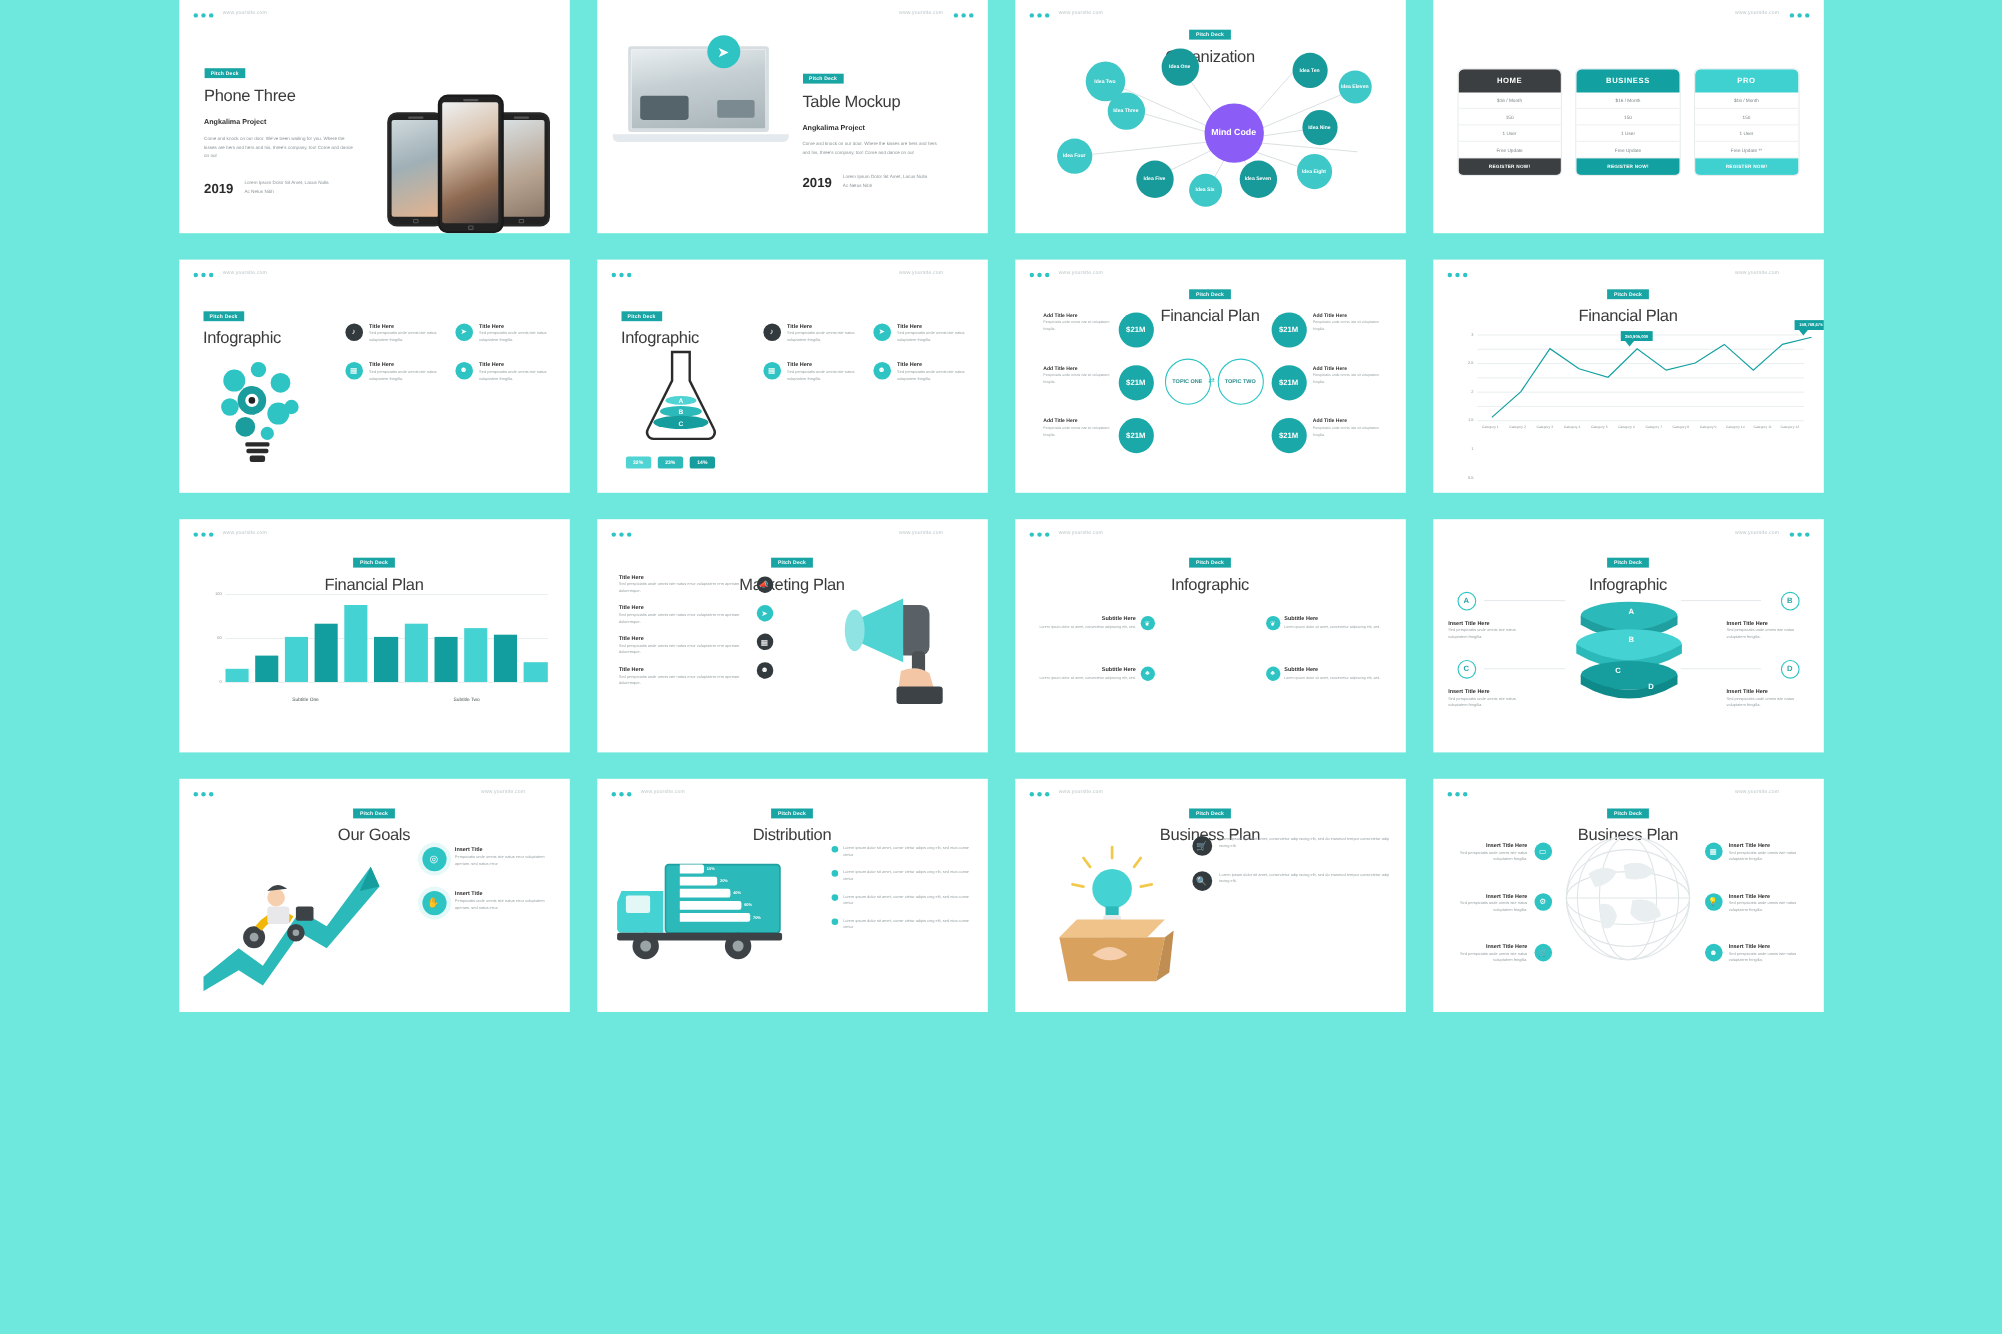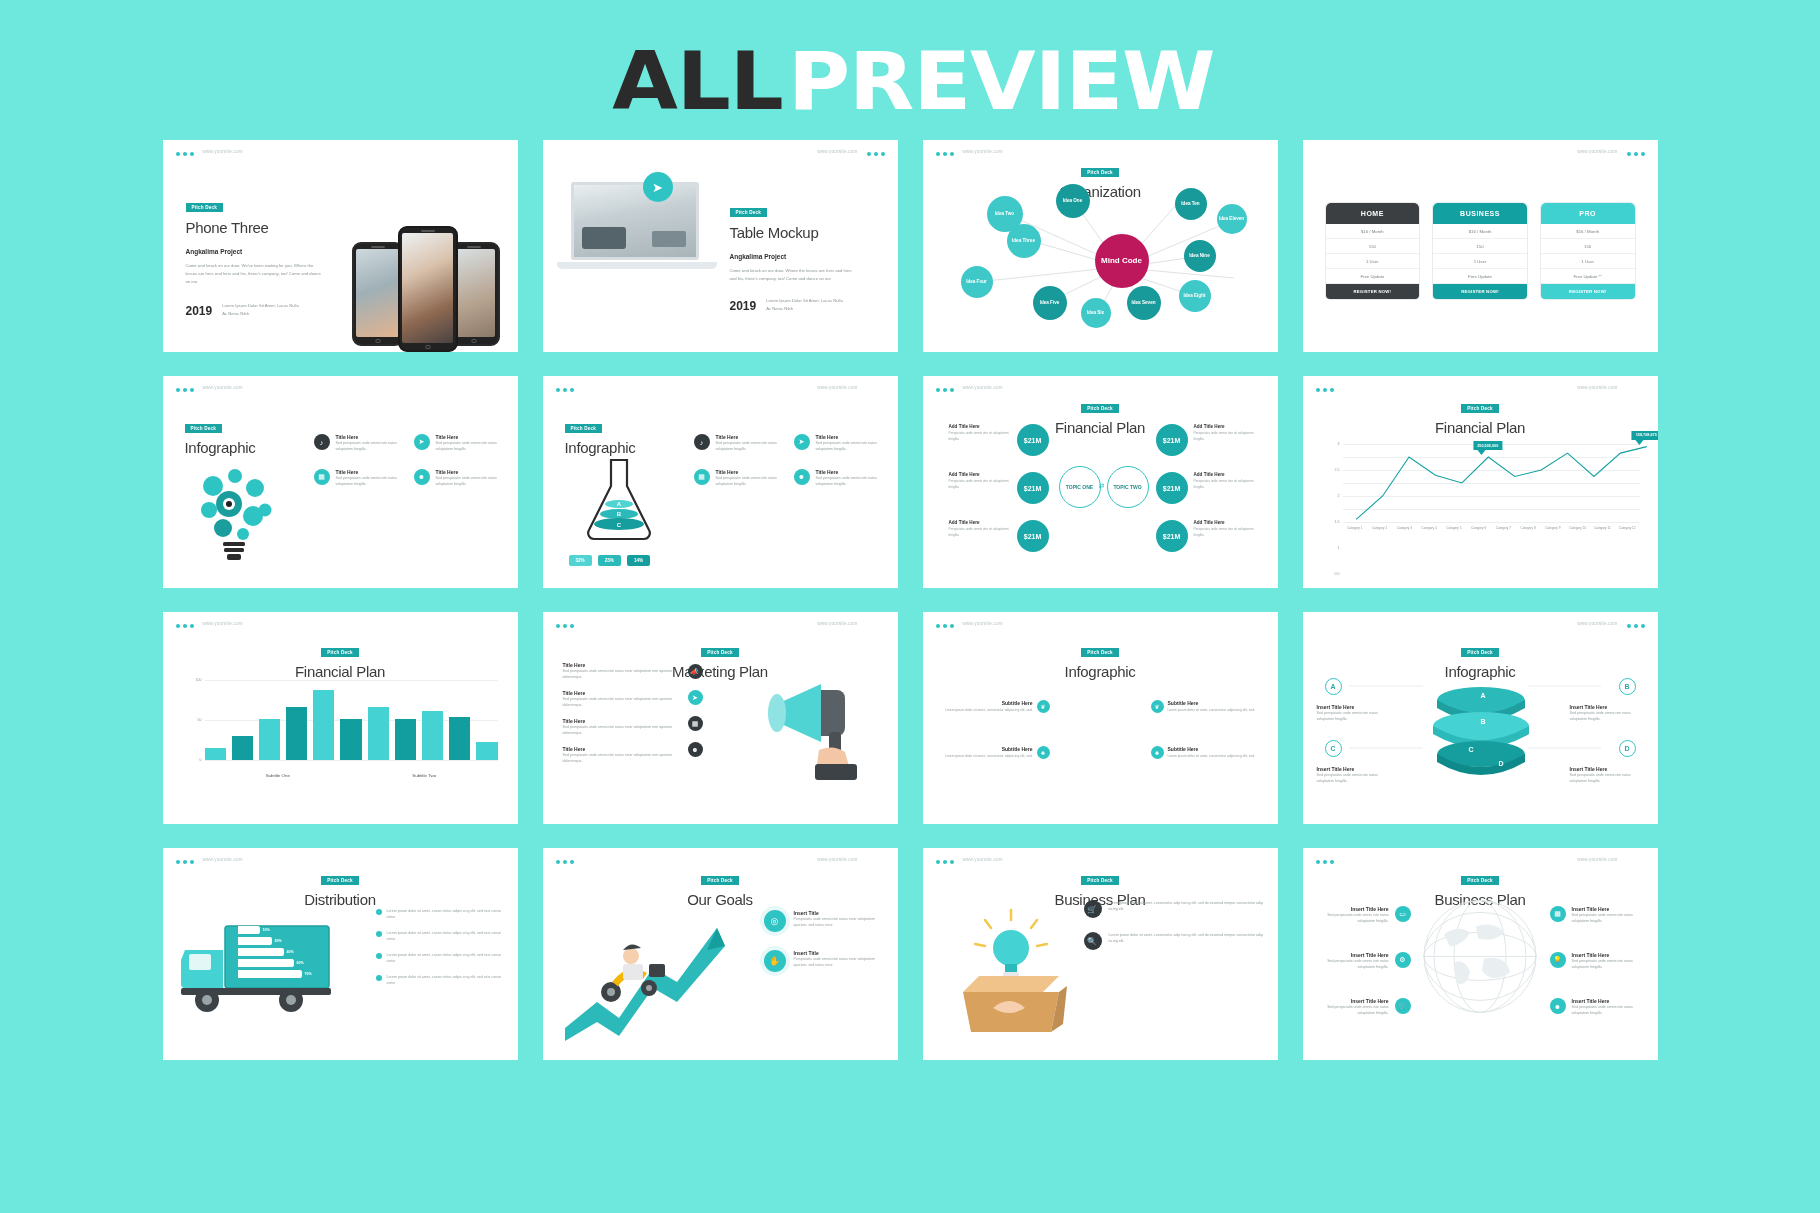--- a/index.html
+++ b/index.html
@@ -90,21 +90,21 @@
 
   
   .org-wrap { position: absolute; inset: 34px 6px 4px 6px; }
   .node {
     position: absolute; border-radius: 50%; display: flex; align-items: center;
     justify-content: center; color: #fff; font-weight: 700; text-align: center;
     line-height: 1.15; font-size: 4.6px;
   }
   .n-light { background: #3fc8c8; }
   .n-dark { background: #189a9a; }
-  .n-center { background: #be185d; font-size: 8px; }
+  .n-center { background: #8b5cf6; font-size: 8px; }
 
   
   .price-row { position: absolute; left: 22px; right: 22px; top: 62px; display: flex; gap: 12px; }
   .pcol { flex: 1; border: 1px solid #e9eced; border-radius: 5px; overflow: hidden; background: #fff; }
   .phead { padding: 7px 0; text-align: center; color: #fff; font-size: 7px; font-weight: 700; letter-spacing: .5px; border-radius: 5px 5px 0 0; }
   .ph-dark { background: #3b3f41; }
   .ph-bus { background: #13a0a0; }
   .ph-pro { background: #3fd0d0; }
   .prow { padding: 4.5px 0; text-align: center; font-size: 4.3px; color: #7b8487; border-bottom: 1px solid #eef1f2; }
   .pbtn { padding: 5px 0; text-align: center; font-size: 4.3px; font-weight: 700; color: #fff; letter-spacing: .2px; }
@@ -202,24 +202,20 @@
   .bpg-item { position: absolute; width: 72px; }
   .bpg-ic { position: absolute; width: 16px; height: 16px; border-radius: 50%; background: #2ec4c4; color:#fff; display:flex;align-items:center;justify-content:center;font-size:7px; }
 
   svg { display: block; }
 </style>
 </head>
 <body>
 
 <div class="page">
 
-  <div class="header">
-    <span class="word w-dark">ALL</span>
-    <span class="word w-light">PREVIEW</span>
-  </div>
 
   <div class="grid">
 
     <div class="slide">
       <div class="dots left">
           <i class="dot"></i>
           <i class="dot"></i>
           <i class="dot"></i>
         </div>
       <div class="site left">www.yoursite.com</div>
@@ -760,86 +756,20 @@
         <line x1="225" y1="136" x2="298" y2="136" stroke="#dde3e5" stroke-width="0.7"></line>
       </svg>
     </div>
 
     <div class="slide">
       <div class="dots left">
           <i class="dot"></i>
           <i class="dot"></i>
           <i class="dot"></i>
         </div>
-      <div class="site left">www.yoursite.com</div>
-      <div style="position:absolute;left:0;right:0;top:20px;text-align:center">
-        <span class="badge">Pitch Deck</span>
-        <div class="s-title" style="margin-top:5px">Distribution</div>
-      </div>
-      <div class="truck">
-        <svg width="160" height="110" viewBox="0 0 160 110">
-          <rect x="46" y="16" width="104" height="62" rx="3" fill="#2cb9b9"></rect>
-          <rect x="46" y="16" width="104" height="62" rx="3" fill="none" stroke="#1f9f9f" stroke-width="1.5"></rect>
-          <path d="M6 40 h38 v38 h-38 a4 4 0 0 1 -4 -4 v-24 z" fill="#45d2d2"></path>
-          <rect x="10" y="44" width="22" height="16" rx="2" fill="#e3f7f7"></rect>
-          <rect x="2" y="78" width="150" height="7" rx="2" fill="#3c4246"></rect>
-          <circle cx="28" cy="90" r="12" fill="#3c4246"></circle>
-            <circle cx="28" cy="90" r="5" fill="#9aa3a6"></circle>
-          <circle cx="112" cy="90" r="12" fill="#3c4246"></circle>
-            <circle cx="112" cy="90" r="5" fill="#9aa3a6"></circle>
-        </svg>
-      </div>
-      <div class="dist-bars">
-        <div class="dbar-row">
-            <div class="dbar" style="width:22px"></div>
-            <span class="dbar-pct">10%</span>
-          </div>
-        <div class="dbar-row">
-            <div class="dbar" style="width:34px"></div>
-            <span class="dbar-pct">20%</span>
-          </div>
-        <div class="dbar-row">
-            <div class="dbar" style="width:46px"></div>
-            <span class="dbar-pct">40%</span>
-          </div>
-        <div class="dbar-row">
-            <div class="dbar" style="width:56px"></div>
-            <span class="dbar-pct">60%</span>
-          </div>
-        <div class="dbar-row">
-            <div class="dbar" style="width:64px"></div>
-            <span class="dbar-pct">70%</span>
-          </div>
-      </div>
-      <div class="bullet-list">
-        <div class="bullet">
-            <div class="bdot"></div>
-            <div class="tiny-b">Lorem ipsum dolor sit amet, conse ctetur adipis cing elit, sed eius conse ctetur</div>
-          </div>
-        <div class="bullet">
-            <div class="bdot"></div>
-            <div class="tiny-b">Lorem ipsum dolor sit amet, conse ctetur adipis cing elit, sed eius conse ctetur</div>
-          </div>
-        <div class="bullet">
-            <div class="bdot"></div>
-            <div class="tiny-b">Lorem ipsum dolor sit amet, conse ctetur adipis cing elit, sed eius conse ctetur</div>
-          </div>
-        <div class="bullet">
-            <div class="bdot"></div>
-            <div class="tiny-b">Lorem ipsum dolor sit amet, conse ctetur adipis cing elit, sed eius conse ctetur</div>
-          </div>
-      </div>
-    </div>
-
-    <div class="slide">
-      <div class="dots left">
-          <i class="dot"></i>
-          <i class="dot"></i>
-          <i class="dot"></i>
-        </div>
       <div class="site right">www.yoursite.com</div>
       <div style="position:absolute;left:0;right:0;top:20px;text-align:center">
         <span class="badge">Pitch Deck</span>
         <div class="s-title" style="margin-top:5px">Our Goals</div>
       </div>
       <div style="position:absolute;left:14px;top:58px;width:175px;height:135px">
         <svg width="175" height="135" viewBox="0 0 175 135">
           <path d="M8 122 L40 96 L62 112 L96 62 L120 76 L160 22 L168 40 L120 96 L96 82 L62 130 L40 116 L8 135 Z" fill="#2cb9b9"></path>
           <path d="M160 22 L168 40 L150 44 Z" fill="#169e9e"></path>
           <circle cx="54" cy="86" r="10" fill="#3c4246"></circle>
@@ -861,20 +791,86 @@
                <div class="tiny-b">Perspiciatis unde omnis iste natus error voluptatem aperiam. sed natus error</div>
             </div>
         </div>
         <div class="goal-item">
           <div class="goal-ic">✋</div>
           <div>
               <div class="tiny-t">Insert Title</div>
                <div class="tiny-b">Perspiciatis unde omnis iste natus error voluptatem aperiam. sed natus error</div>
             </div>
         </div>
+      </div>
+    </div>
+
+    <div class="slide">
+      <div class="dots left">
+          <i class="dot"></i>
+          <i class="dot"></i>
+          <i class="dot"></i>
+        </div>
+      <div class="site left">www.yoursite.com</div>
+      <div style="position:absolute;left:0;right:0;top:20px;text-align:center">
+        <span class="badge">Pitch Deck</span>
+        <div class="s-title" style="margin-top:5px">Distribution</div>
+      </div>
+      <div class="truck">
+        <svg width="160" height="110" viewBox="0 0 160 110">
+          <rect x="46" y="16" width="104" height="62" rx="3" fill="#2cb9b9"></rect>
+          <rect x="46" y="16" width="104" height="62" rx="3" fill="none" stroke="#1f9f9f" stroke-width="1.5"></rect>
+          <path d="M6 40 h38 v38 h-38 a4 4 0 0 1 -4 -4 v-24 z" fill="#45d2d2"></path>
+          <rect x="10" y="44" width="22" height="16" rx="2" fill="#e3f7f7"></rect>
+          <rect x="2" y="78" width="150" height="7" rx="2" fill="#3c4246"></rect>
+          <circle cx="28" cy="90" r="12" fill="#3c4246"></circle>
+            <circle cx="28" cy="90" r="5" fill="#9aa3a6"></circle>
+          <circle cx="112" cy="90" r="12" fill="#3c4246"></circle>
+            <circle cx="112" cy="90" r="5" fill="#9aa3a6"></circle>
+        </svg>
+      </div>
+      <div class="dist-bars">
+        <div class="dbar-row">
+            <div class="dbar" style="width:22px"></div>
+            <span class="dbar-pct">10%</span>
+          </div>
+        <div class="dbar-row">
+            <div class="dbar" style="width:34px"></div>
+            <span class="dbar-pct">20%</span>
+          </div>
+        <div class="dbar-row">
+            <div class="dbar" style="width:46px"></div>
+            <span class="dbar-pct">40%</span>
+          </div>
+        <div class="dbar-row">
+            <div class="dbar" style="width:56px"></div>
+            <span class="dbar-pct">60%</span>
+          </div>
+        <div class="dbar-row">
+            <div class="dbar" style="width:64px"></div>
+            <span class="dbar-pct">70%</span>
+          </div>
+      </div>
+      <div class="bullet-list">
+        <div class="bullet">
+            <div class="bdot"></div>
+            <div class="tiny-b">Lorem ipsum dolor sit amet, conse ctetur adipis cing elit, sed eius conse ctetur</div>
+          </div>
+        <div class="bullet">
+            <div class="bdot"></div>
+            <div class="tiny-b">Lorem ipsum dolor sit amet, conse ctetur adipis cing elit, sed eius conse ctetur</div>
+          </div>
+        <div class="bullet">
+            <div class="bdot"></div>
+            <div class="tiny-b">Lorem ipsum dolor sit amet, conse ctetur adipis cing elit, sed eius conse ctetur</div>
+          </div>
+        <div class="bullet">
+            <div class="bdot"></div>
+            <div class="tiny-b">Lorem ipsum dolor sit amet, conse ctetur adipis cing elit, sed eius conse ctetur</div>
+          </div>
       </div>
     </div>
 
     <div class="slide">
       <div class="dots left">
           <i class="dot"></i>
           <i class="dot"></i>
           <i class="dot"></i>
         </div>
       <div class="site left">www.yoursite.com</div>

